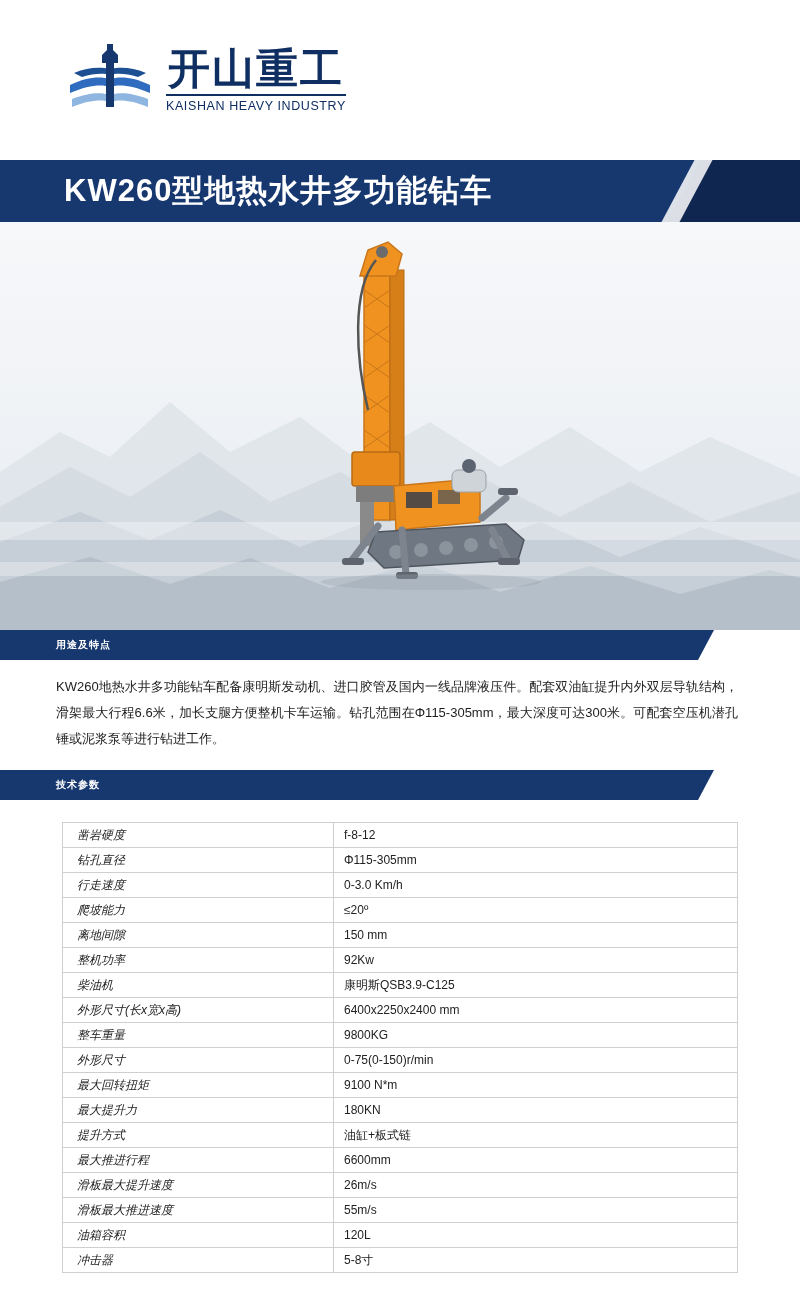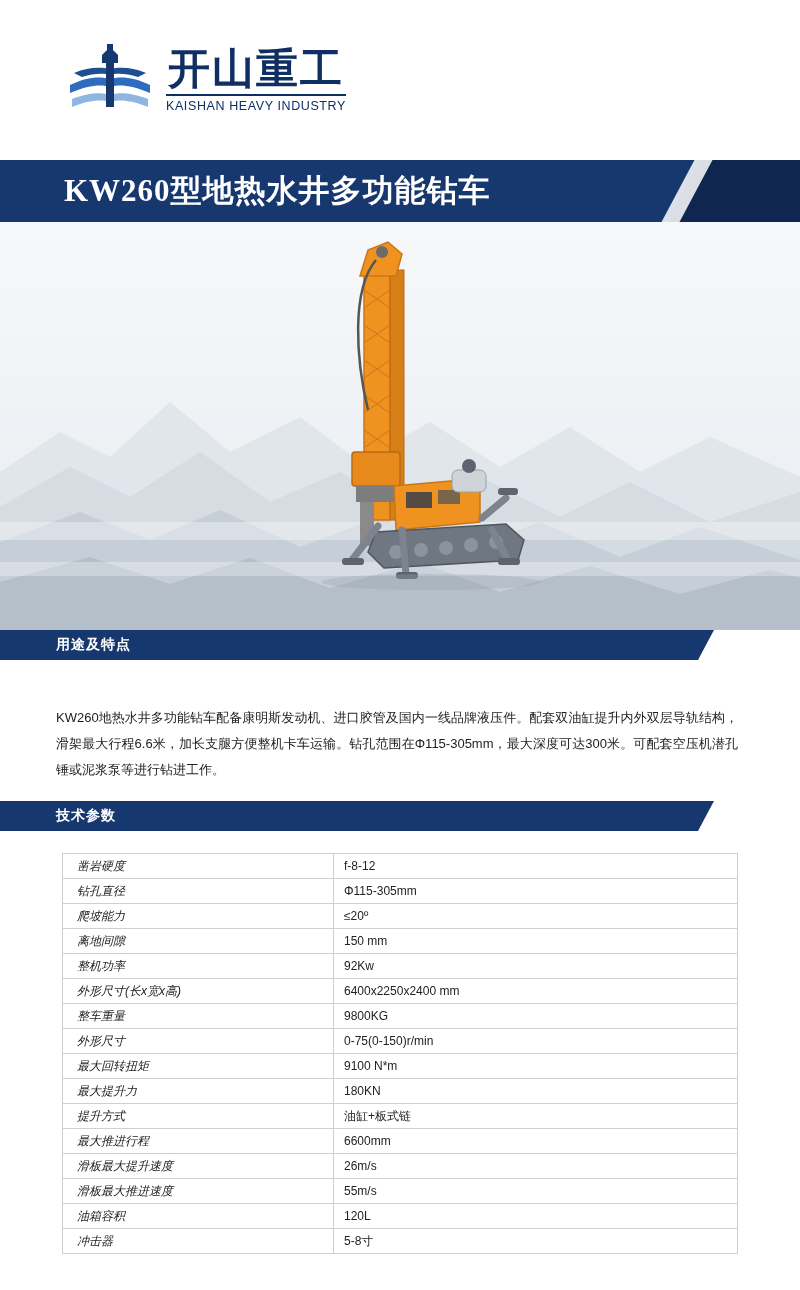--- a/index.html
+++ b/index.html
@@ -69,21 +69,21 @@
     display: flex;
     align-items: center;
     overflow: hidden;
   }
   .title-band .title-text {
     color: #ffffff;
     font-size: 31px;
     font-weight: bold;
     letter-spacing: 1px;
     padding-left: 64px;
-    font-family: Liberation Serif, serif;
+    font-family: Liberation Sans, sans-serif;
     z-index: 2;
   }
   .title-band .slash {
     position: absolute;
     top: 0;
     right: 0;
     height: 100%;
     width: 140px;
     background: #0f2750;
     transform: skewX(-28deg);
@@ -124,21 +124,21 @@
     position: relative;
     height: 30px;
     background: #17386f;
     display: flex;
     align-items: center;
     overflow: hidden;
     margin: 0 0 0 0;
   }
   .section-head .label {
     color: #fff;
-    font-size: 14px;
+    font-size: 10px;
     font-weight: bold;
     padding-left: 56px;
     letter-spacing: 1px;
     z-index: 2;
   }
   .section-head .tail {
     position: absolute;
     top: 0;
     right: -26px;
     height: 100%;
@@ -155,21 +155,20 @@
     background: #0f2750;
     transform: skewX(-28deg);
   }
 
   .body-text {
     padding: 14px 62px 18px 56px;
     font-size: 13px;
     line-height: 2.0;
     color: #1d1d1d;
     text-align: justify;
-    margin-top: 31px;
   }
 
   
   .spec-wrap {
     padding: 22px 62px 0 62px;
   }
   table.spec {
     width: 100%;
     border-collapse: collapse;
     font-size: 12px;
@@ -321,32 +320,40 @@
       <tbody id="spec-body">
           <tr>
             <td class="k">凿岩硬度</td>
             <td class="v">f-8-12</td>
           </tr>
           <tr>
             <td class="k">钻孔直径</td>
             <td class="v">Φ115-305mm</td>
           </tr>
           <tr>
+            <td class="k">行走速度</td>
+            <td class="v">0-3.0 Km/h</td>
+          </tr>
+          <tr>
             <td class="k">爬坡能力</td>
             <td class="v">≤20º</td>
           </tr>
           <tr>
             <td class="k">离地间隙</td>
             <td class="v">150 mm</td>
           </tr>
           <tr>
             <td class="k">整机功率</td>
             <td class="v">92Kw</td>
           </tr>
           <tr>
+            <td class="k">柴油机</td>
+            <td class="v">康明斯QSB3.9-C125</td>
+          </tr>
+          <tr>
             <td class="k">外形尺寸(长x宽x高)</td>
             <td class="v">6400x2250x2400 mm</td>
           </tr>
           <tr>
             <td class="k">整车重量</td>
             <td class="v">9800KG</td>
           </tr>
           <tr>
             <td class="k">外形尺寸</td>
             <td class="v">0-75(0-150)r/min</td>

